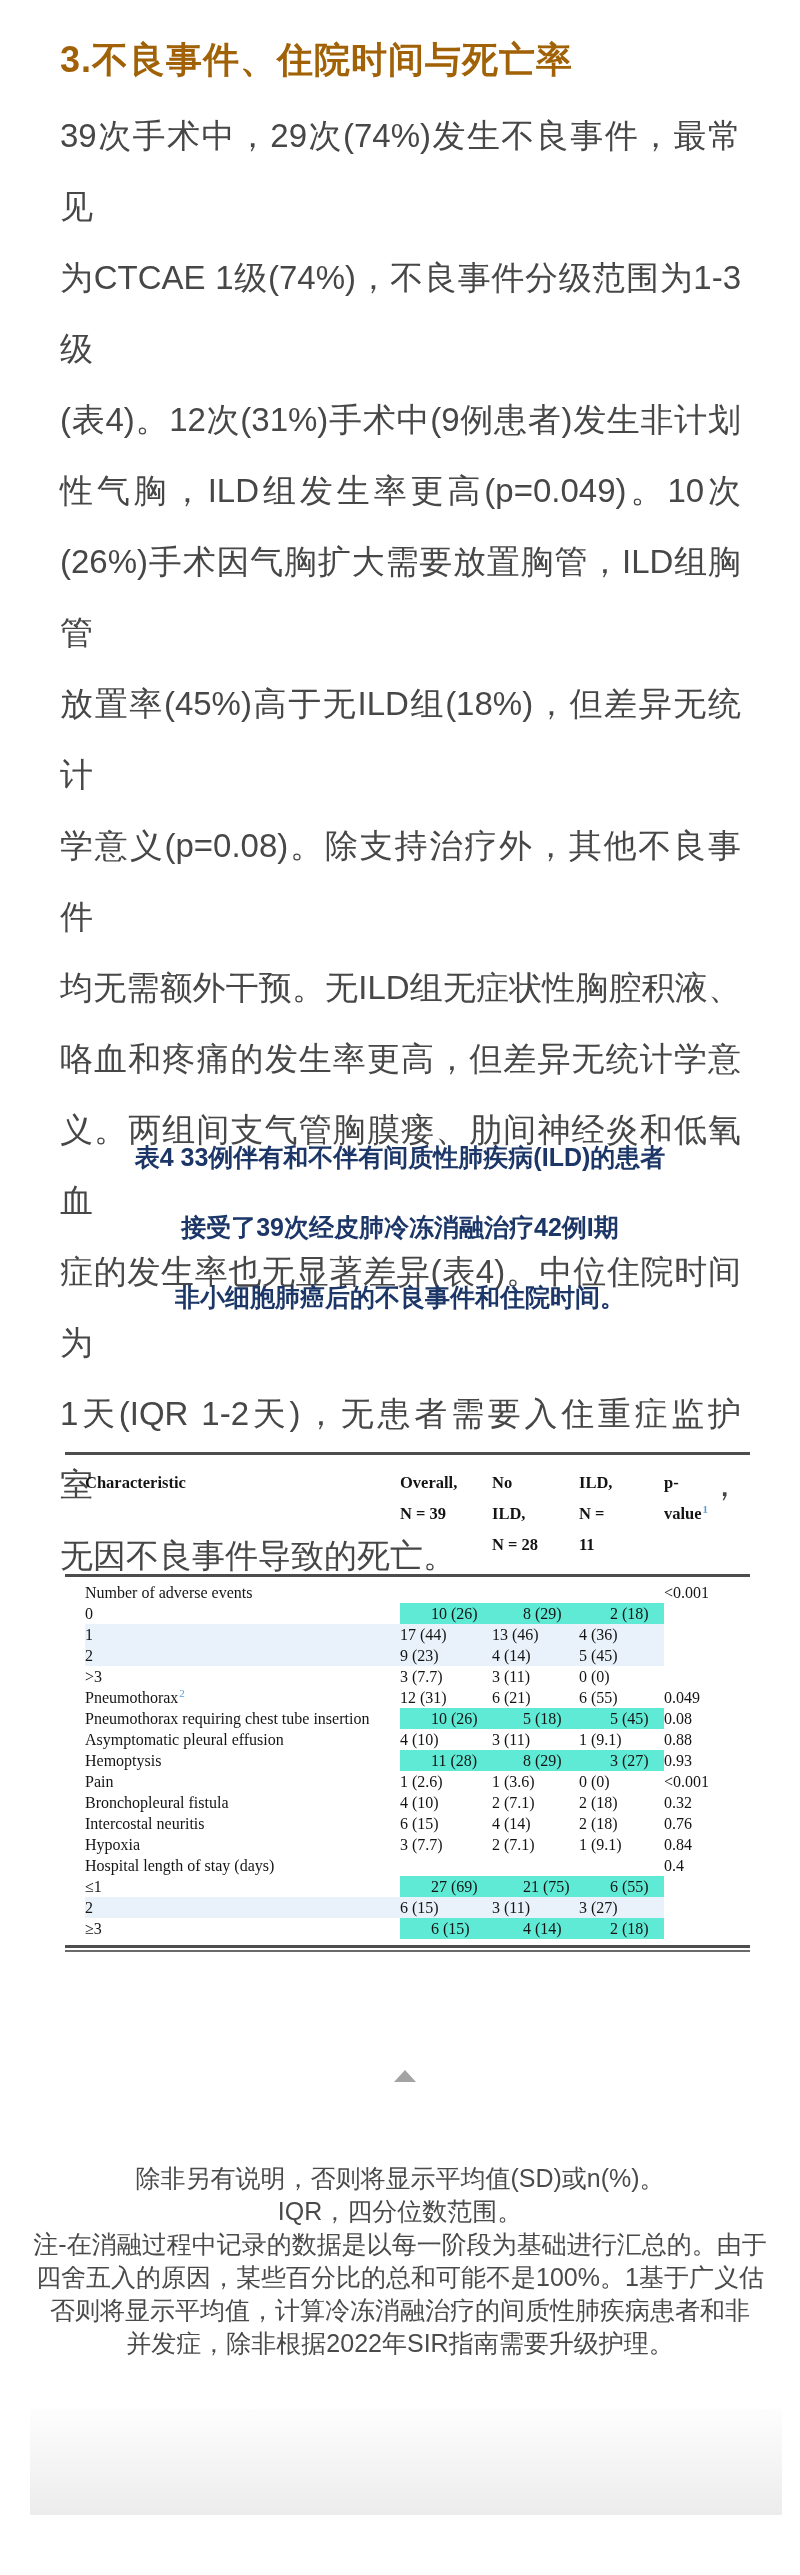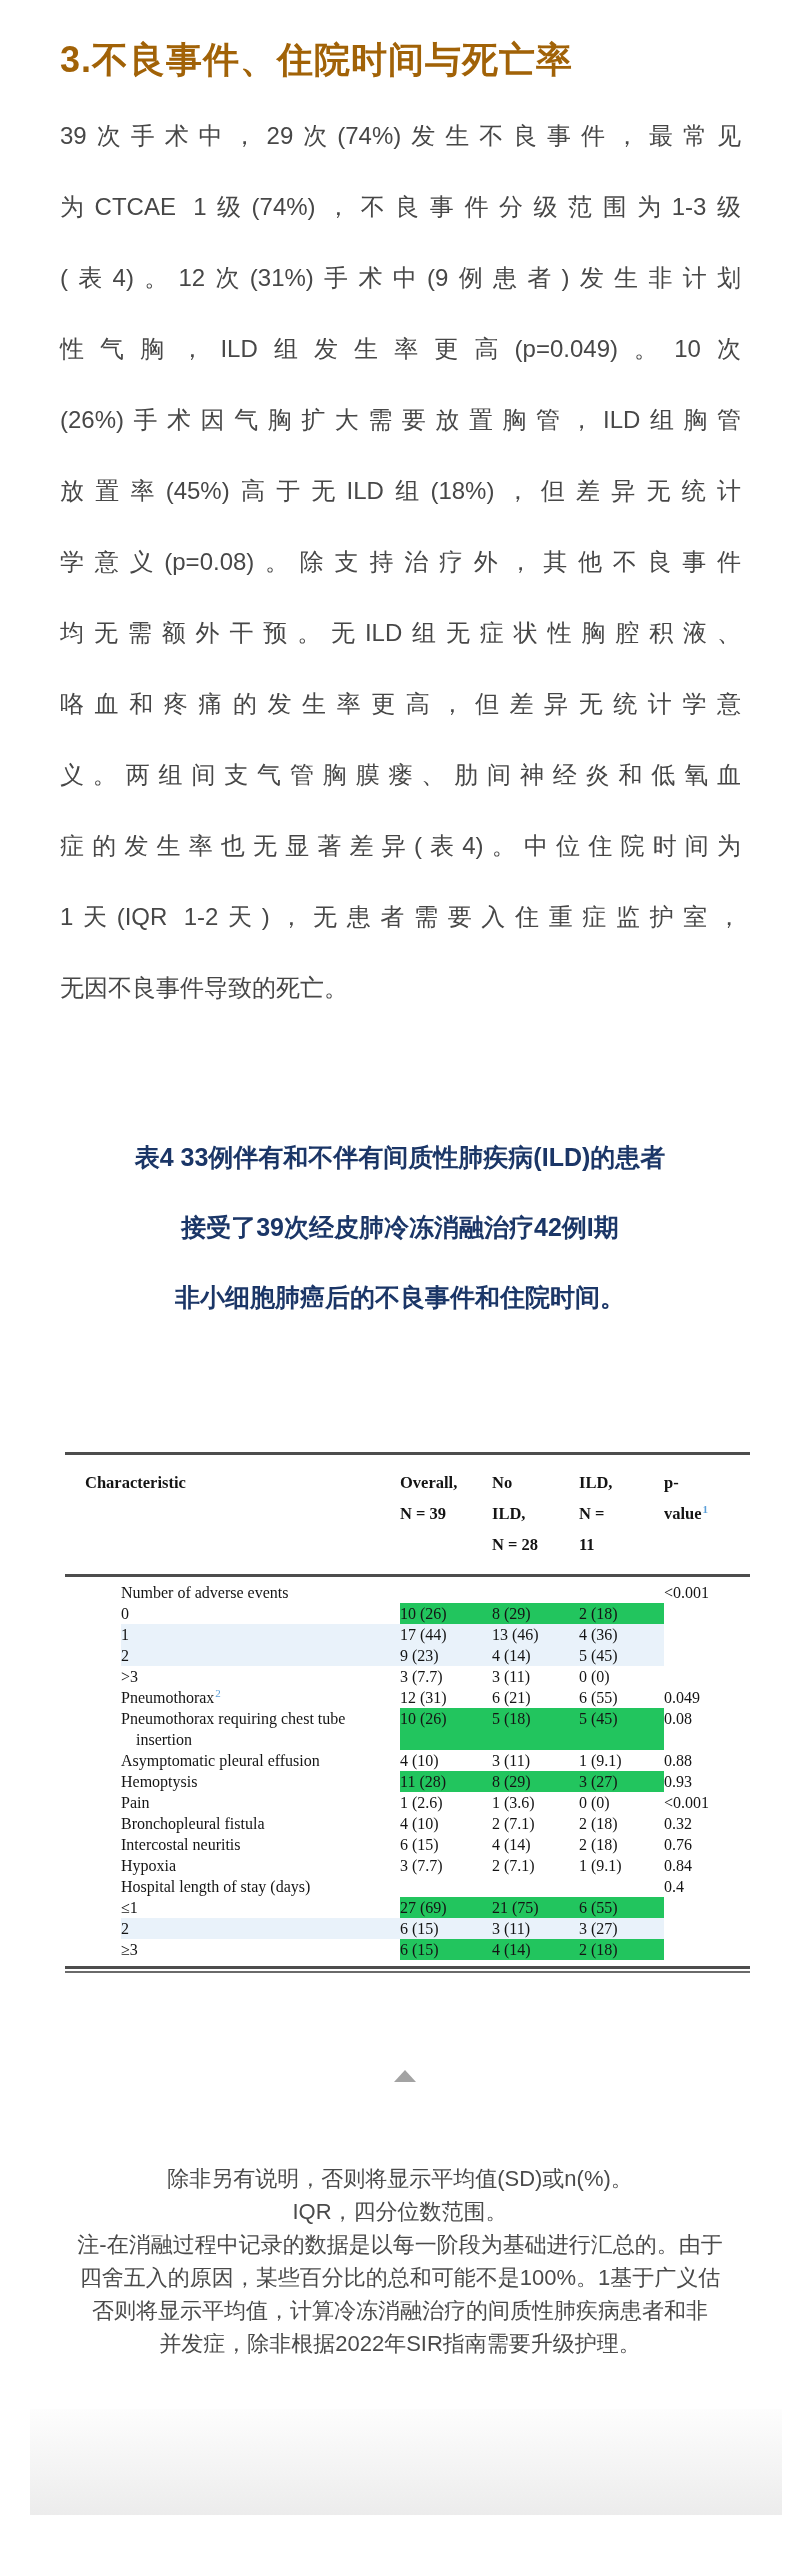--- a/index.html
+++ b/index.html
@@ -6,53 +6,53 @@
   body{
     width:800px;height:2575px;position:relative;background:#ffffff;
     font-family:"Liberation Sans", sans-serif;overflow:hidden;
   }
   
   #heading{
     position:absolute;left:60px;top:36px;width:700px;
     font-size:36px;font-weight:700;color:#a16207;letter-spacing:1px;
   }
   
-  #paragraph{position:absolute;left:60px;top:100px;width:681px;font-size:24px;color:#474747;}
+  #paragraph{position:absolute;left:60px;top:100px;width:681px;font-size:33px;color:#474747;}
   .para-line{line-height:71px;text-align:justify;text-align-last:justify;white-space:nowrap0;}
   .para-line:last-child{text-align:left;text-align-last:auto;}
   
   #caption{position:absolute;left:0;top:1122px;width:800px;text-align:center;
     font-size:25px;font-weight:700;color:#1b3667;}
   .caption-line{line-height:70px;}
   
   #table{
     position:absolute;left:65px;top:1452px;width:685px;
     font-family:"Liberation Serif", serif;color:#141414;
   }
   .rule{height:3px;background:#4d4d4d;}
   .rule-thin{height:2px;background:#6a6a6a;margin-top:2px;}
   #thead{display:grid;grid-template-columns:315px 92px 87px 85px 86px;
     padding:12px 0 14px 20px;box-sizing:border-box;}
   .th{font-weight:700;font-size:16.5px;line-height:31px;white-space:pre-line;}
   #tbody{padding:5px 0 6px 20px;box-sizing:border-box;}
   .trow{display:grid;grid-template-columns:315px 92px 87px 85px 86px;}
   .trow>div{font-size:16px;line-height:21px;}
-  .lcell{padding-left:15px;text-indent:-15px;padding-right:10px;margin-left:36px;}
+  .lcell{padding-left:15px;text-indent:-15px;padding-right:10px;}
   .trow.full>.lcell,.trow.full>.num{background:#e9f2fa;}
-  .trow.partial>.num{background:#22c55e;}
+  .trow.partial>.num{background:#5eead4;padding-left:31px;}
   .sup{color:#5b9fd8;font-size:11px;vertical-align:super;line-height:0;margin-left:1px;}
   
   #triangle{
     position:absolute;left:394px;top:2070px;width:0;height:0;
     border-left:11px solid transparent;border-right:11px solid transparent;
     border-bottom:12px solid #a3a3a3;cursor:pointer;
   }
   
   #footnotes{position:absolute;left:0;top:2162px;width:800px;text-align:center;
-    font-size:22px;color:#4a4a4a;}
+    font-size:25px;color:#4a4a4a;}
   .fn-line{line-height:33px;}
   
   #panel{
     position:absolute;left:30px;top:2409px;width:752px;height:106px;
     background:linear-gradient(180deg,#fdfdfd 0%,#f4f4f4 55%,#ececec 100%);
   }
 </style>
 </head>
 <body>
 

